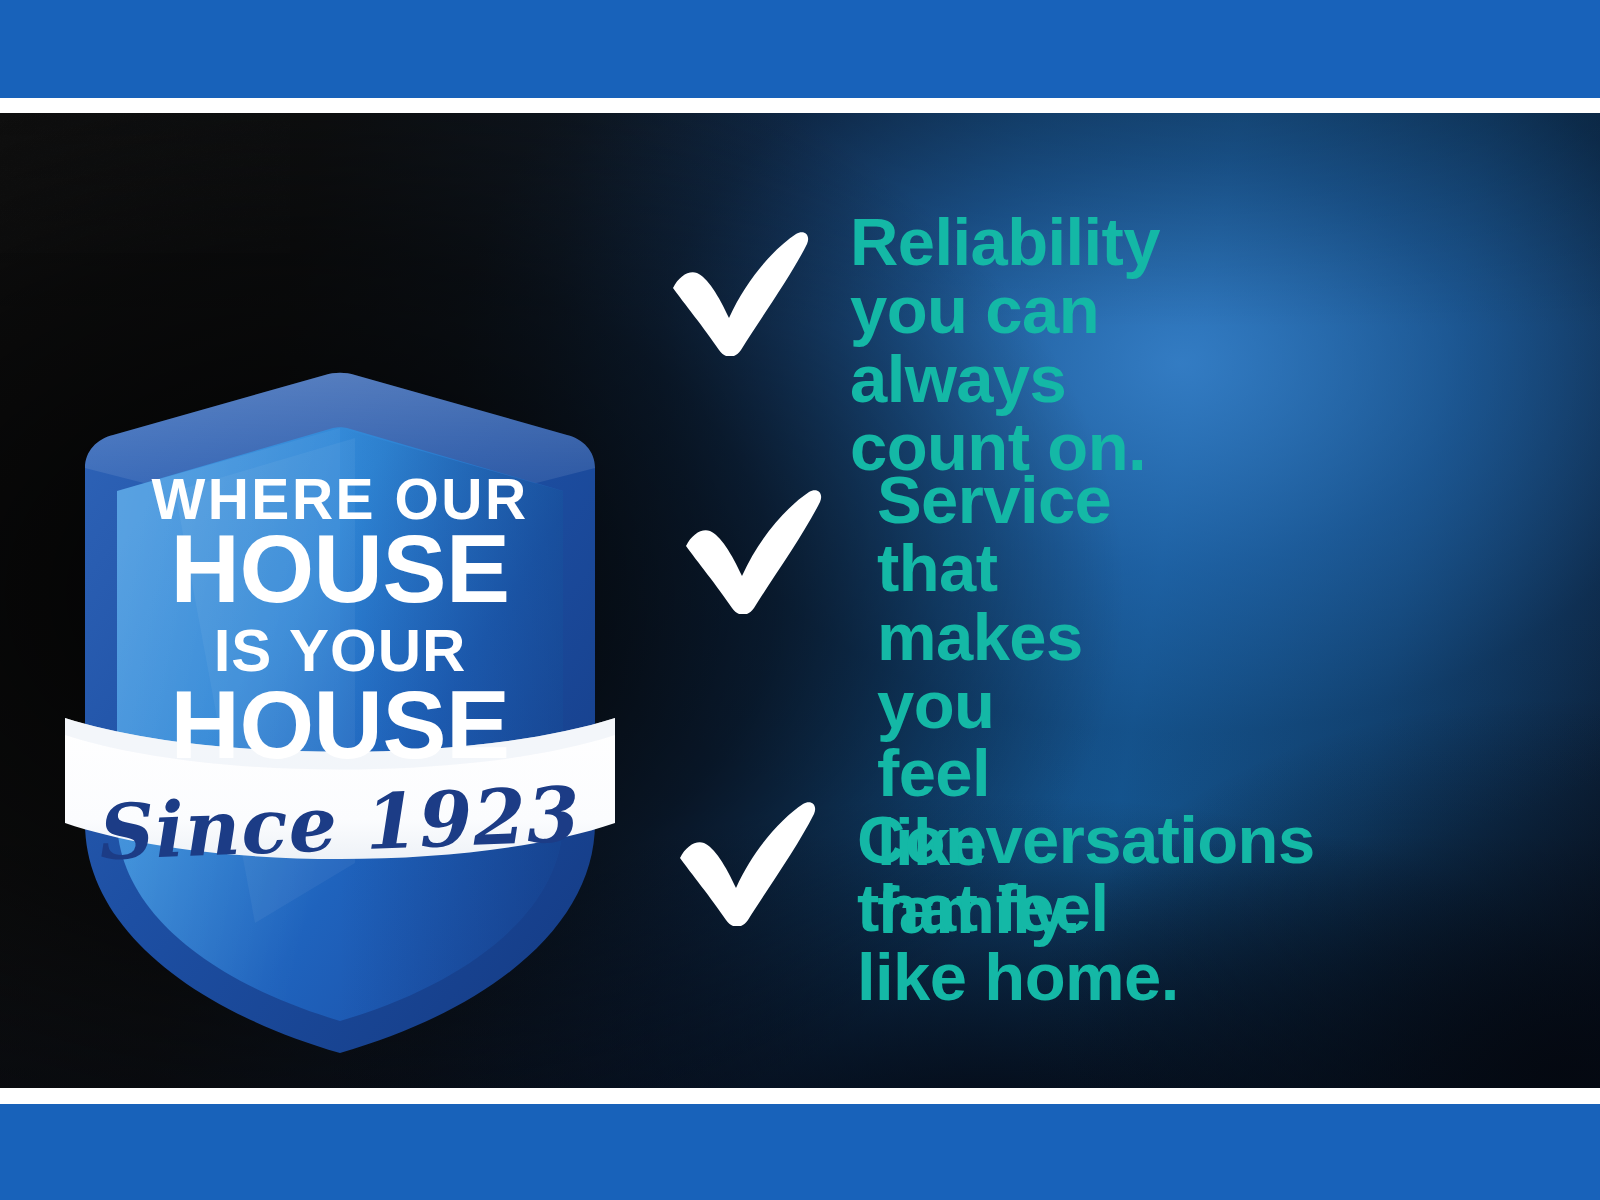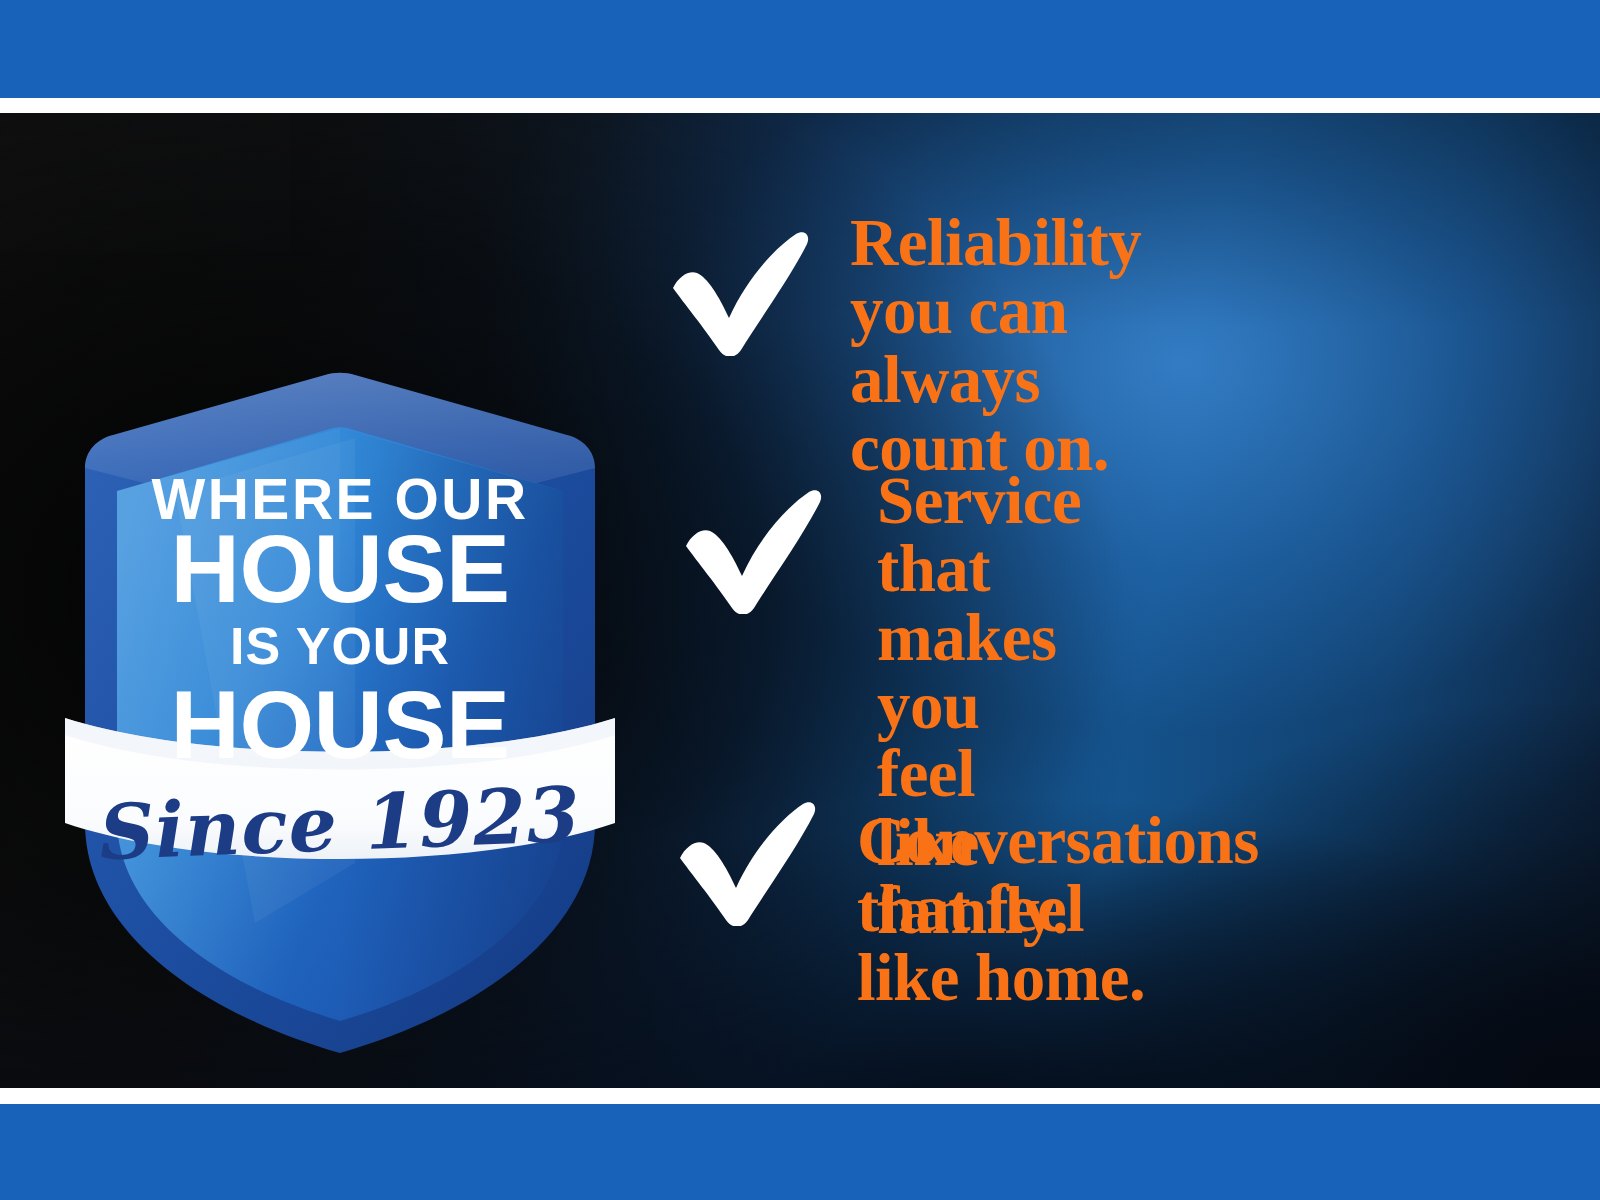--- a/index.html
+++ b/index.html
@@ -103,21 +103,21 @@
     position: absolute; top: 210px; left: 0; width: 570px;
     font-size: 57px; letter-spacing: 2.5px; font-weight: bold;
     transform: scaleX(1.0);
   }
   .l-house1 {
     position: absolute; top: 262px; left: 0; width: 570px;
     font-size: 96px; letter-spacing: -0.5px; font-weight: bold;
   }
   .l-isyour {
     position: absolute; top: 360px; left: 0; width: 570px;
-    font-size: 52px; letter-spacing: 1px; font-weight: bold;
+    font-size: 60px; letter-spacing: 1px; font-weight: bold;
   }
   .l-house2 {
     position: absolute; top: 418px; left: 0; width: 570px;
     font-size: 96px; letter-spacing: -0.5px; font-weight: bold;
   }
   .ribbon-text {
     position: absolute;
     left: 0;
     top: 516px;
     width: 570px;
@@ -144,22 +144,22 @@
   }
   .bullet .check {
     position: absolute;
     left: 0;
     width: 150px;
     height: 130px;
   }
   .bullet .check svg { width: 100%; height: 100%; display: block; }
   .bullet .btext {
     position: absolute;
-    color: #f97316;
-    font-family: Liberation Serif, serif;
+    color: #14b8a6;
+    font-family: Liberation Sans, sans-serif;
     font-weight: bold;
     font-size: 67px;
     line-height: 1.02;
     letter-spacing: -0.6px;
     white-space: pre-line;
   }
 
   .b1 { left: 0;   top: 0;   }
   .b1 .check { top: 18px; left: 5px; }
   .b1 .btext { left: 190px; top: 0px; }

